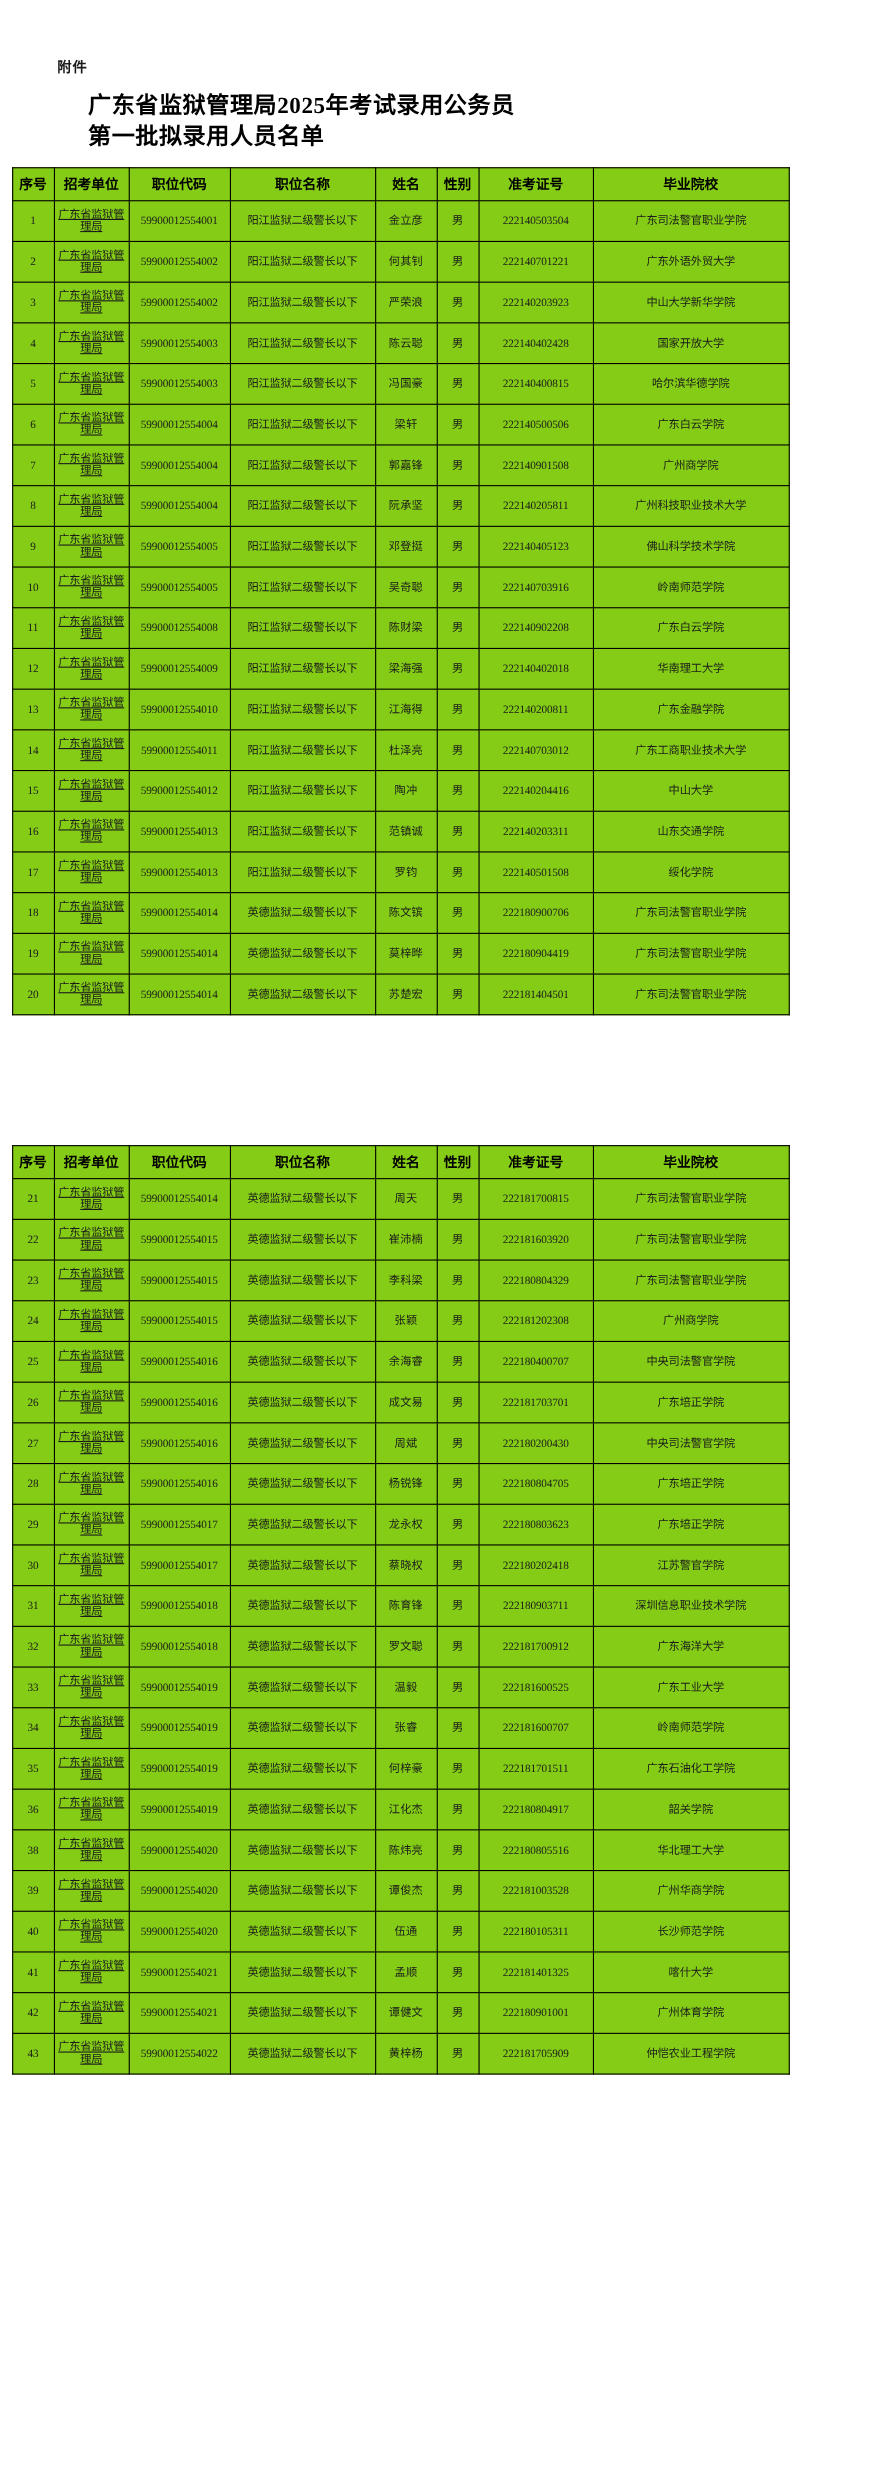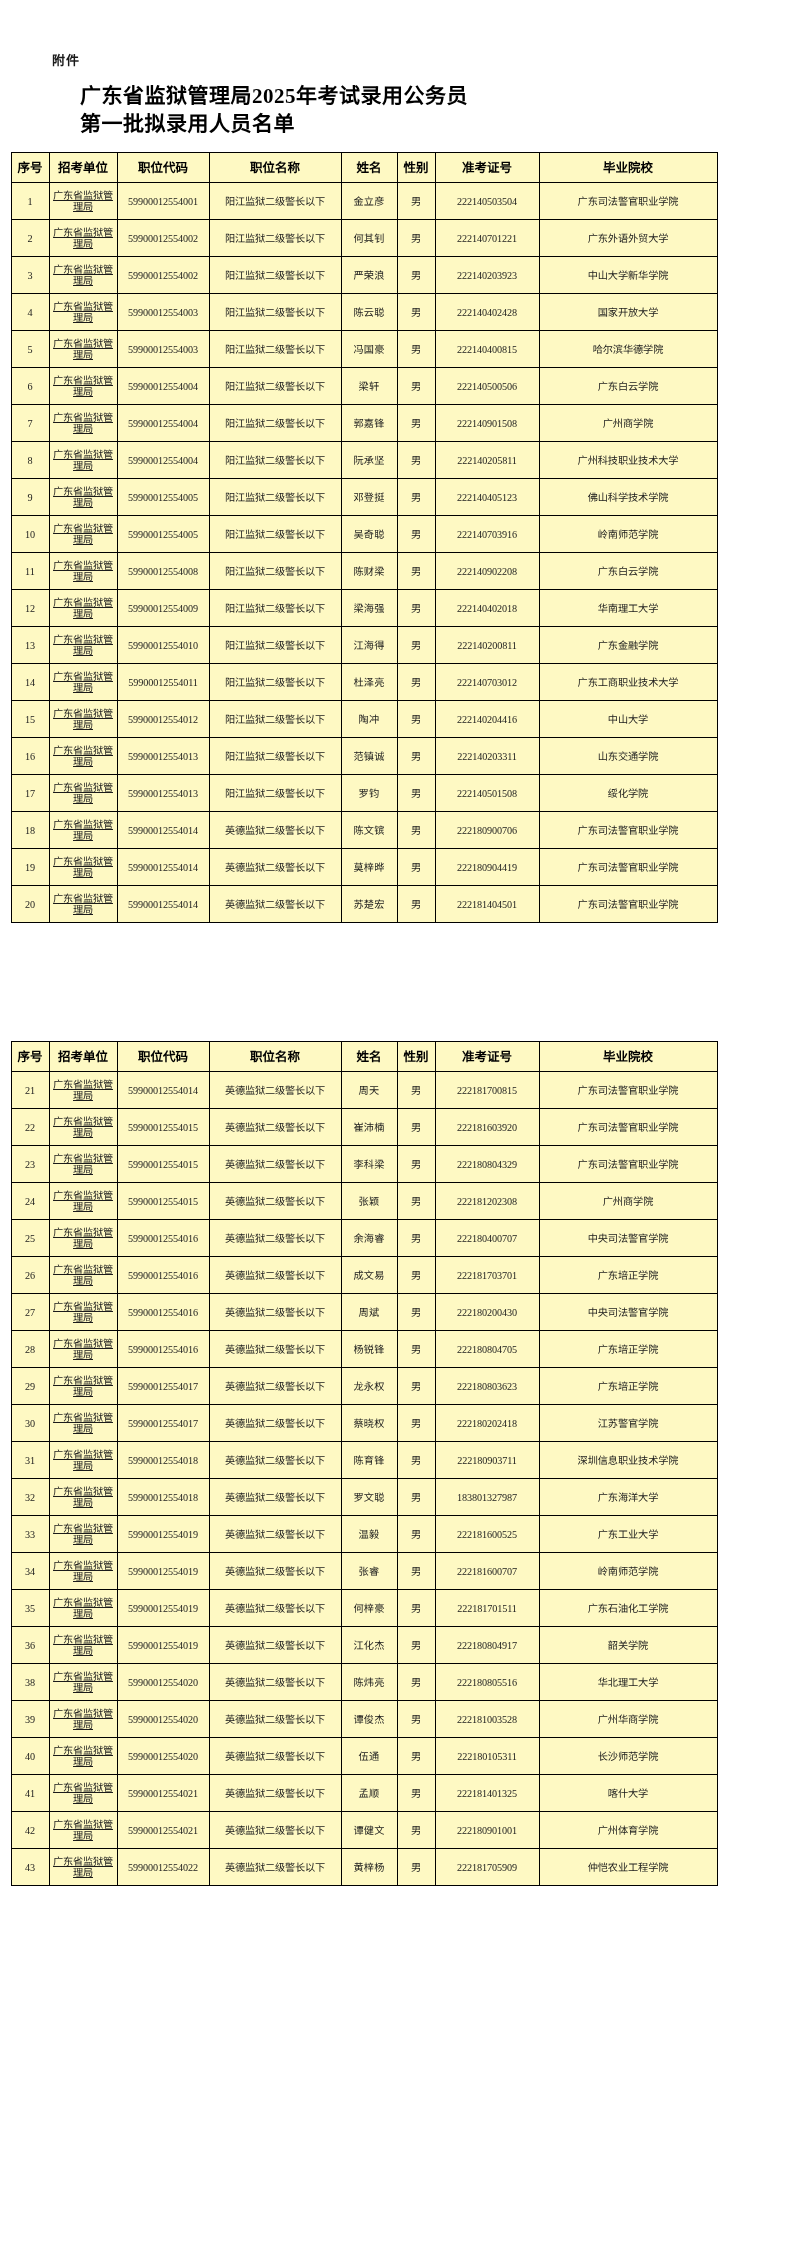--- a/index.html
+++ b/index.html
@@ -47,21 +47,21 @@
     display: flex;
     justify-content: center;
   }
   .table-wrap.first { margin-top: 14px; }
   .table-wrap.second { margin-top: 0; }
 
   table.roster {
     border-collapse: collapse;
     width: 706px;
     table-layout: fixed;
-    background: #fef9c3;
+    background: #84cc16;
     border: 1.6px solid #000;
   }
   table.roster th,
   table.roster td {
     border: 0.8px solid #000;
     text-align: center;
     vertical-align: middle;
     font-family: "Liberation Serif", "DejaVu Serif", serif;
     color: #1b1b1b;
     padding: 1px 1px;
@@ -480,21 +480,21 @@
             <td class="exam">222180903711</td>
             <td class="school">深圳信息职业技术学院</td>
           </tr>
           <tr>
             <td class="idx">32</td>
             <td class="unit">广东省监狱管理局</td>
             <td class="code">59900012554018</td>
             <td class="pos">英德监狱二级警长以下</td>
             <td class="name">罗文聪</td>
             <td class="sex">男</td>
-            <td class="exam">183801327987</td>
+            <td class="exam">222181700912</td>
             <td class="school">广东海洋大学</td>
           </tr>
           <tr>
             <td class="idx">33</td>
             <td class="unit">广东省监狱管理局</td>
             <td class="code">59900012554019</td>
             <td class="pos">英德监狱二级警长以下</td>
             <td class="name">温毅</td>
             <td class="sex">男</td>
             <td class="exam">222181600525</td>

